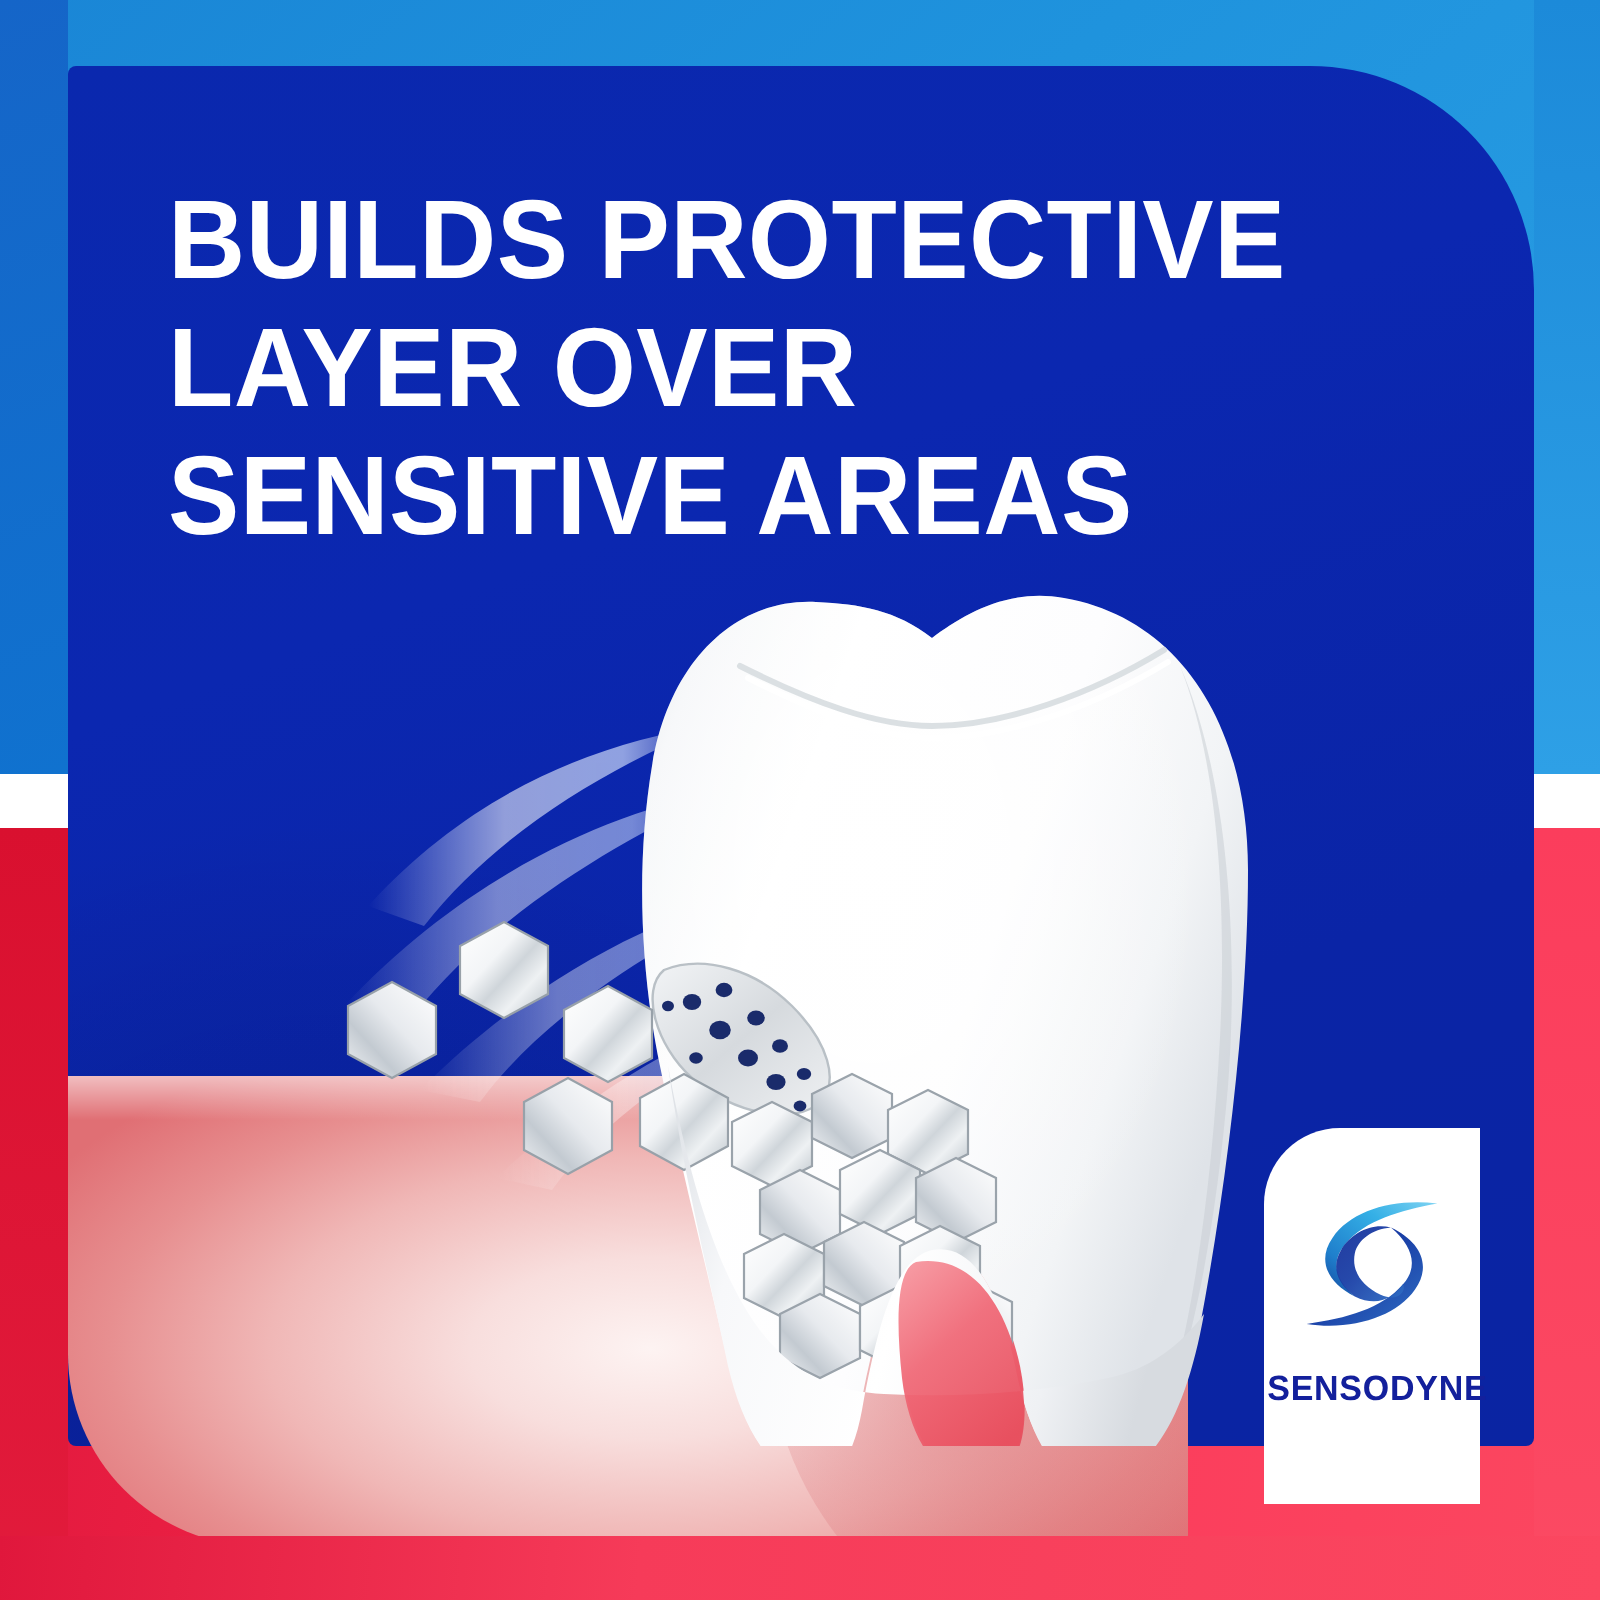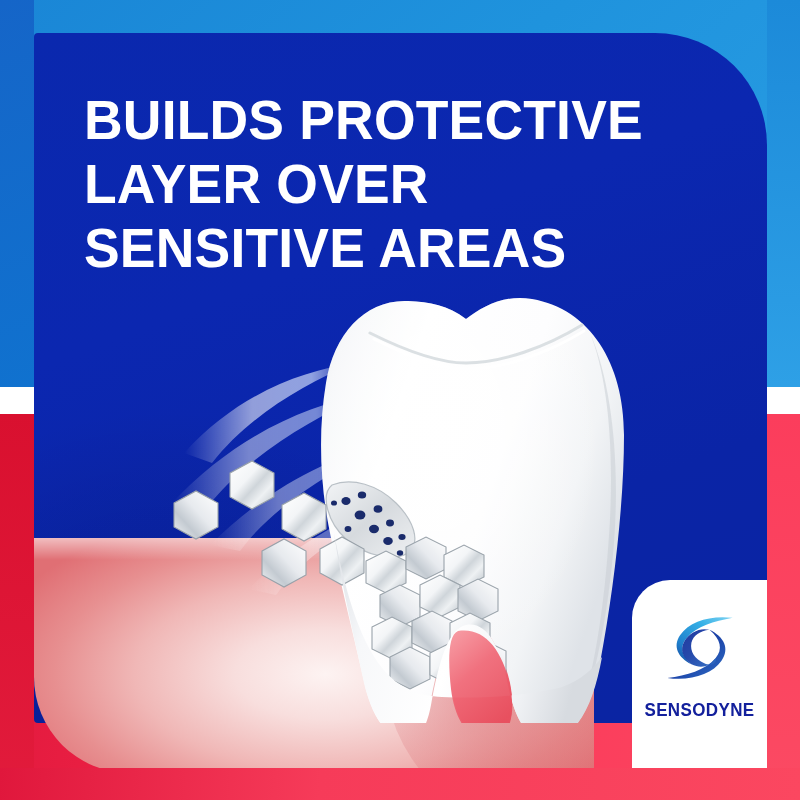--- a/index.html
+++ b/index.html
@@ -85,22 +85,22 @@
     border-radius:0 0 0 150px;
     background:linear-gradient(210deg,#e47780,#f0aaab 55%,#f7d3d2);
   }
 
   
   .tooth-wrap{position:absolute;left:0;top:0;width:733px;height:690px;z-index:26;}
 
   
   .logo-panel{
     position:absolute;
-    left:632px;top:580px;
-    width:135px;height:188px;
+    left:632px;top:564px;
+    width:108px;height:188px;
     background:#ffffff;
     border-radius:38px 0 0 0;
     z-index:60;
     box-shadow:0 0 0 0 rgba(0,0,0,0);
   }
   .logo-swoosh{
     position:absolute;left:50%;top:24px;transform:translateX(-50%);
     width:86px;height:86px;
   }
   .logo-word{

